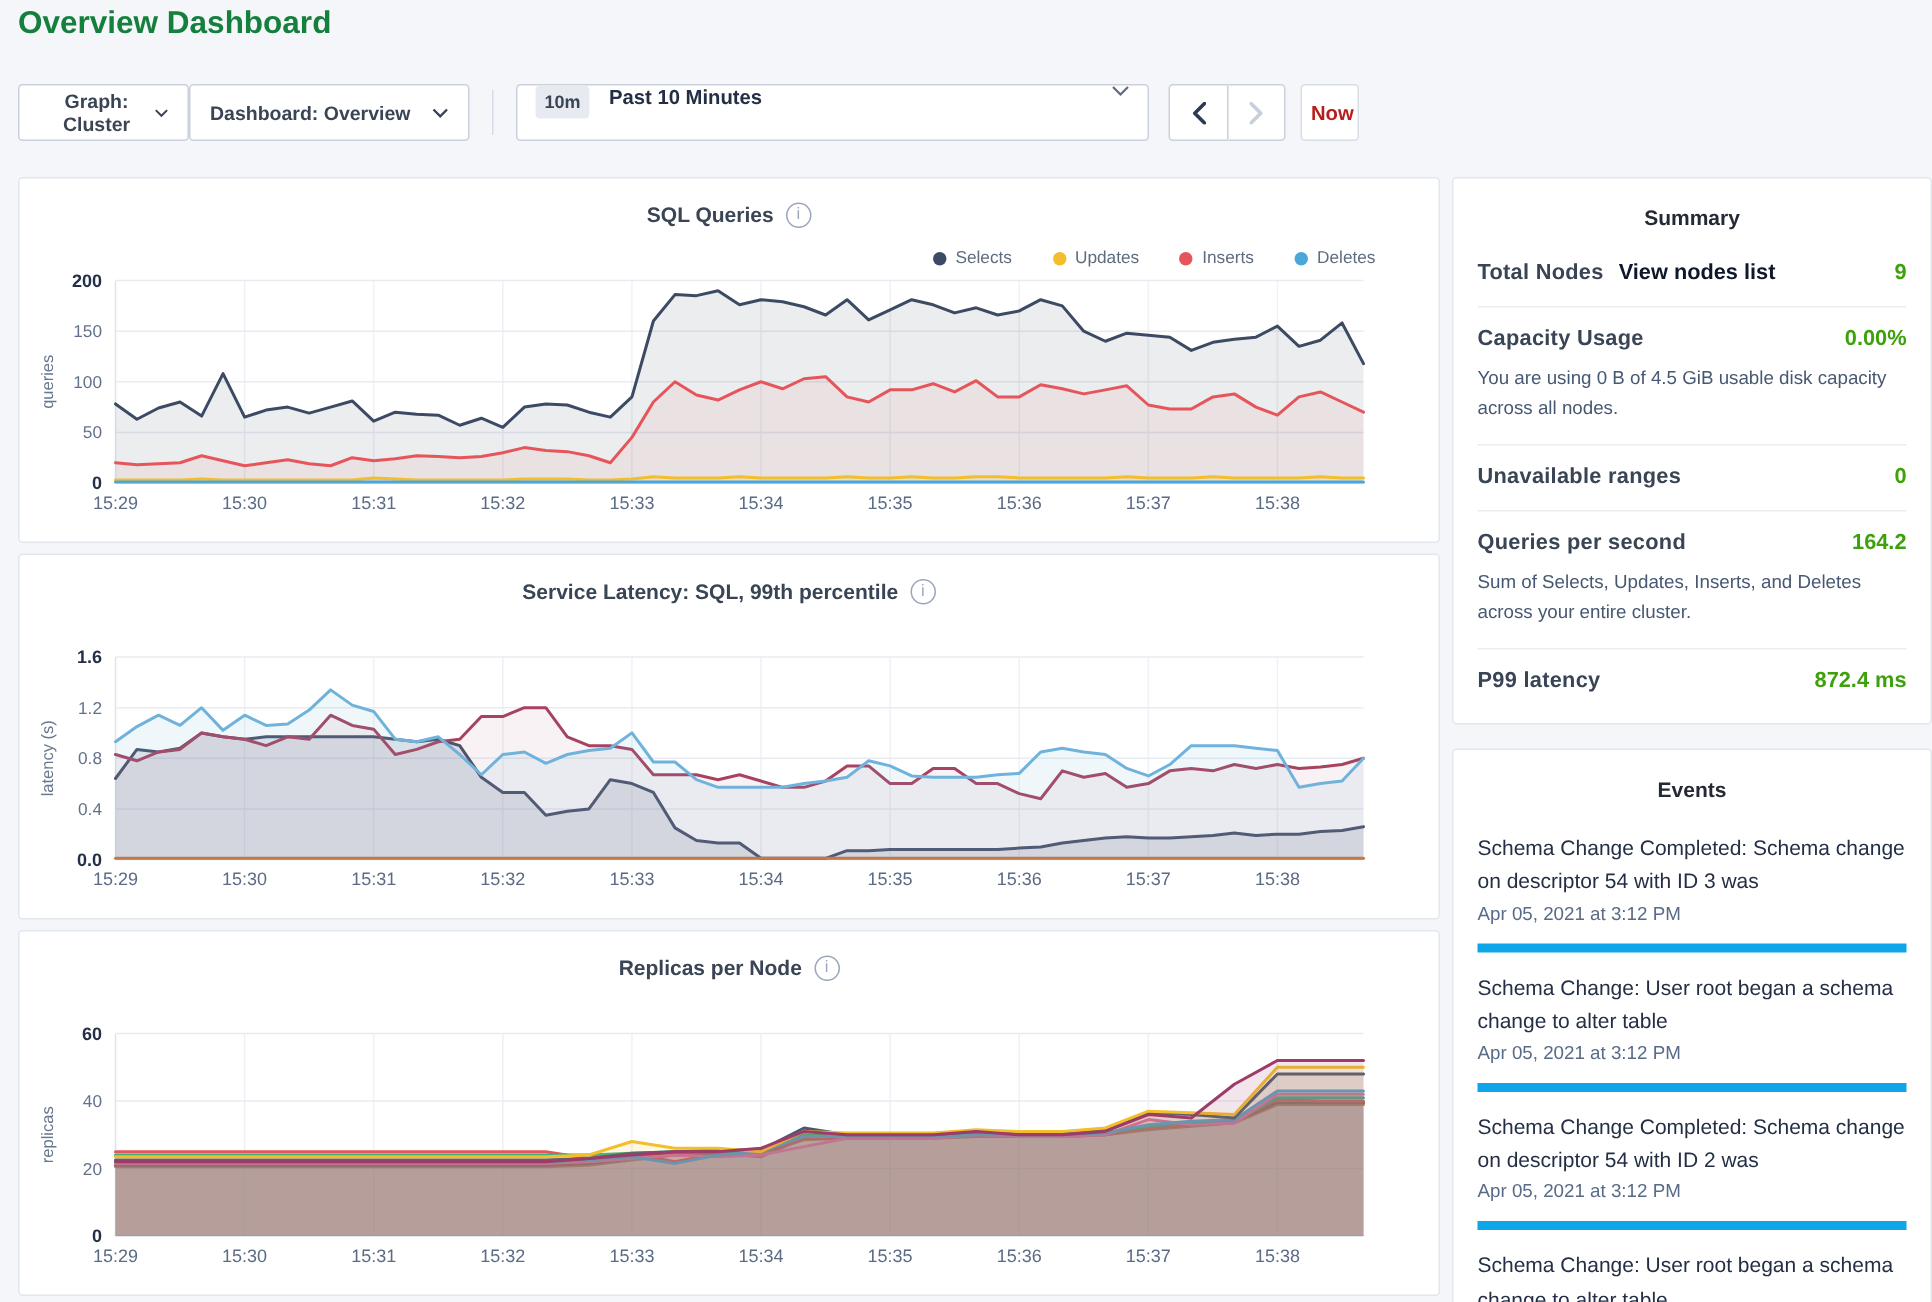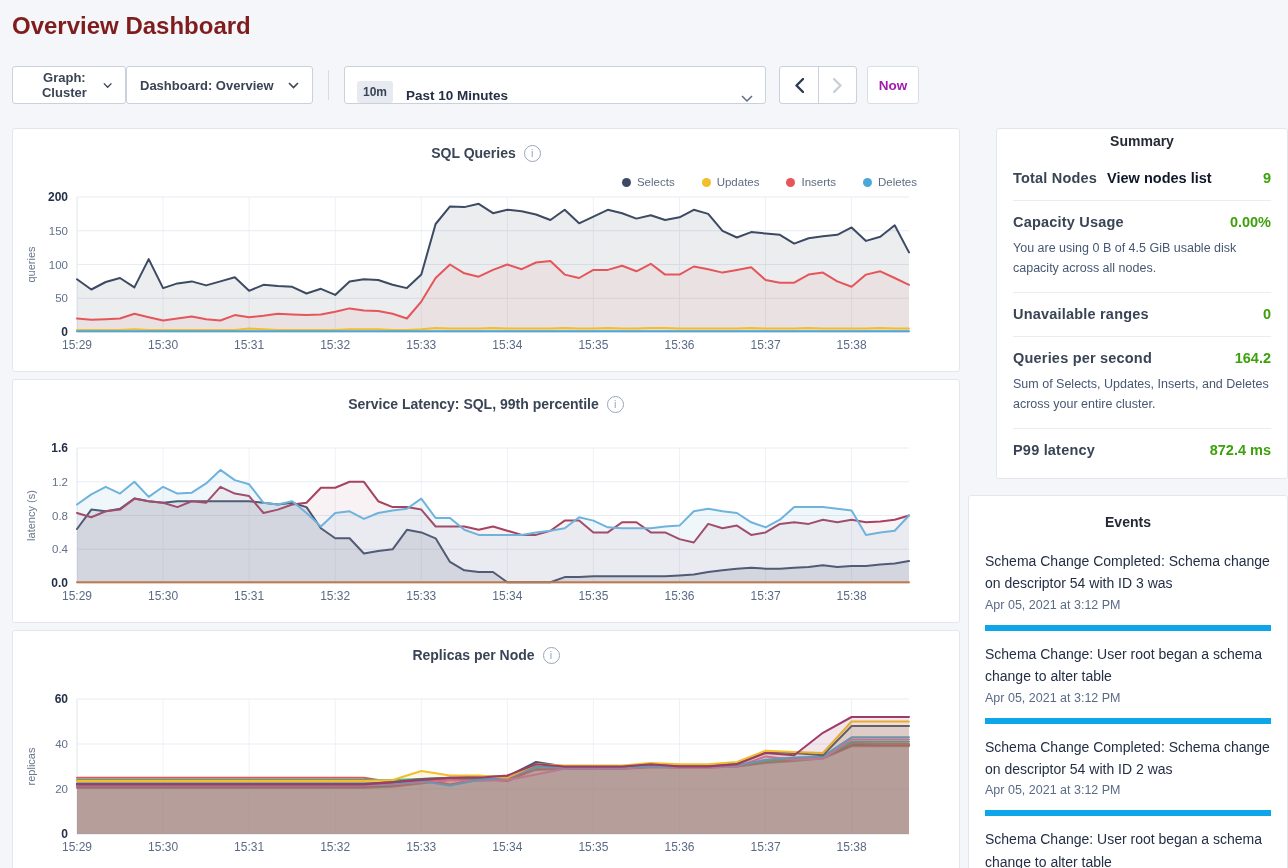--- a/index.html
+++ b/index.html
@@ -1,50 +1,50 @@
 <!DOCTYPE html>
 <html><head>
 <meta charset="utf-8">
 <style>
   * { box-sizing: border-box; }
   html,body { width:1288px; height:868px; margin:0; overflow:hidden;
     background:#f4f6fa; font-family:"Liberation Sans", sans-serif; color:#242f45; }
-  h1.page-title { font-size:24px; font-weight:700; margin:13px 0 0 12px; line-height:26px; color:#7f1d1d; }
+  h1.page-title { font-size:21px; font-weight:700; margin:3px 0 0 12px; line-height:26px; color:#15803d; }
 
   .toolbar { display:flex; align-items:center; margin:27px 12px 0 12px; height:38px; }
   .btn, .time-picker, .arrow-group, .now-btn { background:#fff; border:1px solid #c9d1dc; border-radius:3px; height:38px; }
   .btn { display:inline-flex; align-items:center; justify-content:space-between; padding:0 13px; font-weight:700; font-size:13px; color:#394455; cursor:pointer; font-family:inherit; }
   .btn.graph { width:114px; }
   .btn.dashboard { width:187px; }
   .vdiv { width:1px; height:30px; background:#d6dce5; margin:0 15px; }
-  .time-picker { width:422px; display:flex; align-items:flex-end; padding:0 12px; cursor:pointer; }
+  .time-picker { width:422px; display:flex; align-items:flex-start; padding:0 12px; cursor:pointer; }
   .tp-badge { background:#e7ebf1; border-radius:3px; font-size:12px; font-weight:700; padding:4px 6px; color:#394455; margin-right:13px; }
   .tp-label { font-weight:700; font-size:13.5px; color:#242f45; }
   .tp-chev { margin-left:auto; }
   .arrow-group { margin-left:13px; display:flex; padding:0; overflow:hidden; }
   .arrow-btn { width:38px; height:100%; display:flex; align-items:center; justify-content:center; border:none; background:none; cursor:pointer; }
   .arrow-btn + .arrow-btn { border-left:1px solid #c9d1dc; }
-  .now-btn { margin-left:10px; width:52px; color:#a21caf; font-weight:700; font-size:13.5px; border-color:#d8dee6; font-family:inherit; cursor:default; }
+  .now-btn { margin-left:10px; width:39px; color:#b91c1c; font-weight:700; font-size:13.5px; border-color:#d8dee6; font-family:inherit; cursor:default; }
 
   .layout { display:grid; grid-template-columns:948px 320px; gap:8px; margin:24px 0 0 12px; align-items:start; }
   .panel { background:#fff; border:1px solid #e2e7ee; border-radius:3px; }
   .charts-col { display:flex; flex-direction:column; gap:7px; }
   .chart-panel { height:244px; position:relative; }
   .chart-header { display:flex; justify-content:center; align-items:center; gap:8px; padding-top:14px; height:34px; }
   .chart-title { font-size:14px; font-weight:700; color:#394455; }
   .info-icon { width:17px; height:17px; border:1px solid #9aa6ba; border-radius:50%; color:#9aa6ba;
     font-size:11px; line-height:15px; text-align:center; cursor:pointer; flex:0 0 auto; }
   .legend { position:absolute; top:47px; right:42px; display:flex; gap:27px;align-items:flex-end; }
   .legend-item { display:flex; align-items:center; gap:6px; font-size:11.5px; color:#5f6c80; cursor:pointer; }
   .legend-dot { width:9px; height:9px; border-radius:50%; }
   .chart-body { margin-top:14px; }
   .chart-body svg { display:block; }
 
   .right-col { }
-  .summary-panel { padding:4px 16px 6px;margin-left:28px; }
+  .summary-panel { padding:18px 16px 6px; }
   .panel-title { text-align:center; font-size:14px; font-weight:700; margin:0 0 8px; color:#242a35; }
   .sum-row { padding:13px 0 14px; border-top:1px solid #e9edf2; }
   .sum-row.first { border-top:none; }
   .sum-head { display:flex; align-items:baseline; }
   .sum-label { font-weight:700; font-size:14.5px; color:#394455; letter-spacing:.2px; }
   .sum-link { margin-left:10px; font-weight:700; font-size:14.5px; color:#0f172a; text-decoration:none; cursor:pointer; }
   .sum-value { margin-left:auto; font-weight:700; font-size:14.5px; }
   .sum-sub { margin:8px 0 0; font-size:12.5px; color:#475872; line-height:1.6; }
 
   .events-panel { margin-top:16px; padding:18px 16px; min-height:364px; }

